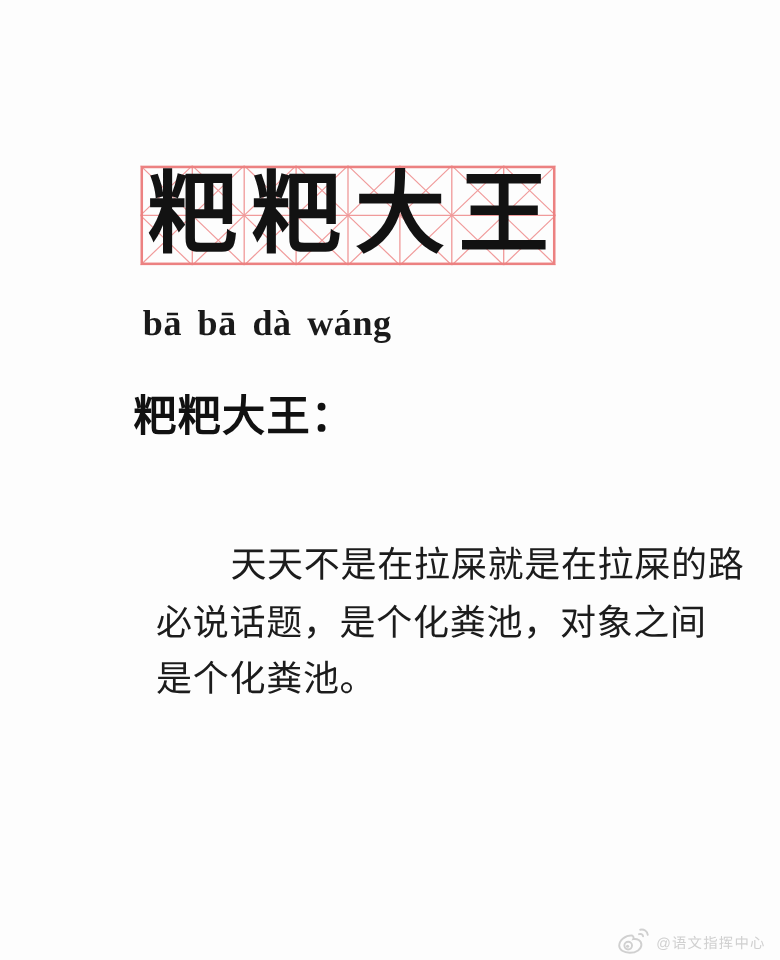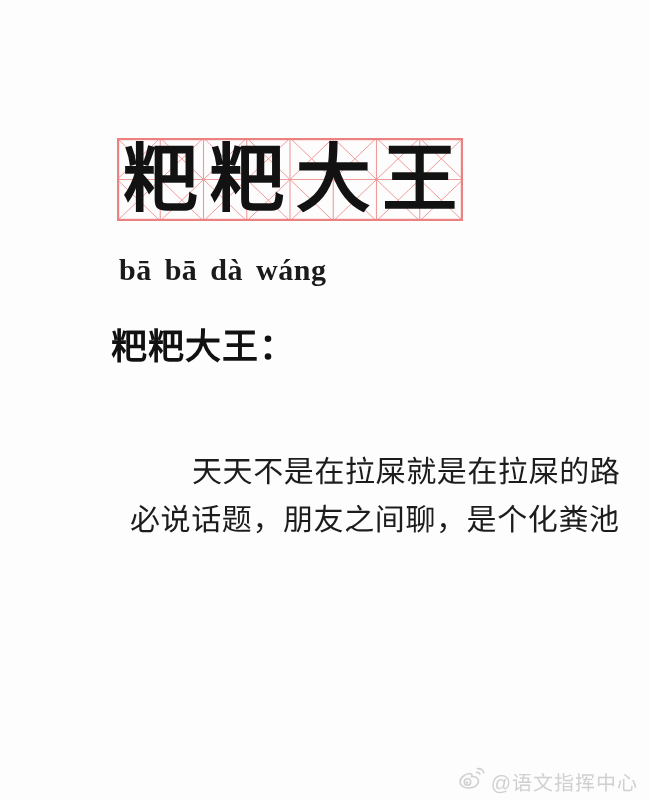--- a/index.html
+++ b/index.html
@@ -78,24 +78,24 @@
     margin-left: 10px;
   }
   .def-body .line { white-space: nowrap; }
   .def-body .line.indent { text-indent: 62px; }
 
   .watermark {
     position: absolute;
     right: 12px;
     bottom: 4px;
     display: flex;
-    align-items: flex-start;
+    align-items: center;
     gap: 6px;
     color: #d0d0d0;
-    font-size: 20px;
+    font-size: 12px;
     letter-spacing: 1px;
     font-family: "Liberation Sans", "DejaVu Sans", sans-serif;
   }
   .watermark svg { display: block; }
 </style>
 </head>
 <body>
 
 <div class="page">
 
@@ -150,21 +150,22 @@
       <span>王</span>
     </div>
   </div>
 
   <div class="pinyin">bā bā dà wáng</div>
 
   <div class="def-heading">粑粑大王：</div>
 
   <div class="def-body">
     <div class="line indent">天天不是在拉屎就是在拉屎的路</div>
-    <div class="line">必说话题，朋友之间聊，是个化粪池</div>
+    <div class="line">必说话题，是个化粪池，对象之间</div>
+    <div class="line">是个化粪池。</div>
   </div>
 
   <div class="watermark">
     <svg width="27" height="23" viewBox="0 0 27 23">
       <g fill="none" stroke="#d0d0d0" stroke-width="1.6" stroke-linecap="round">
         <path d="M12.5,6.5 C7,6.5 2,10.5 2,15 C2,18.6 5.8,21 10.7,21 C16.4,21 20.5,18 20.5,14.3 C20.5,10.8 16.8,8.9 13.7,9.6 C14.3,8.4 14,7.1 12.5,6.5 Z"></path>
         <circle cx="9.5" cy="15" r="3.2"></circle>
         <path d="M18.5,5.5 C19.8,4.9 21.5,5.6 21.9,7.2"></path>
         <path d="M19.5,1.8 C22.6,1 25.4,2.9 25.8,6"></path>
       </g>

